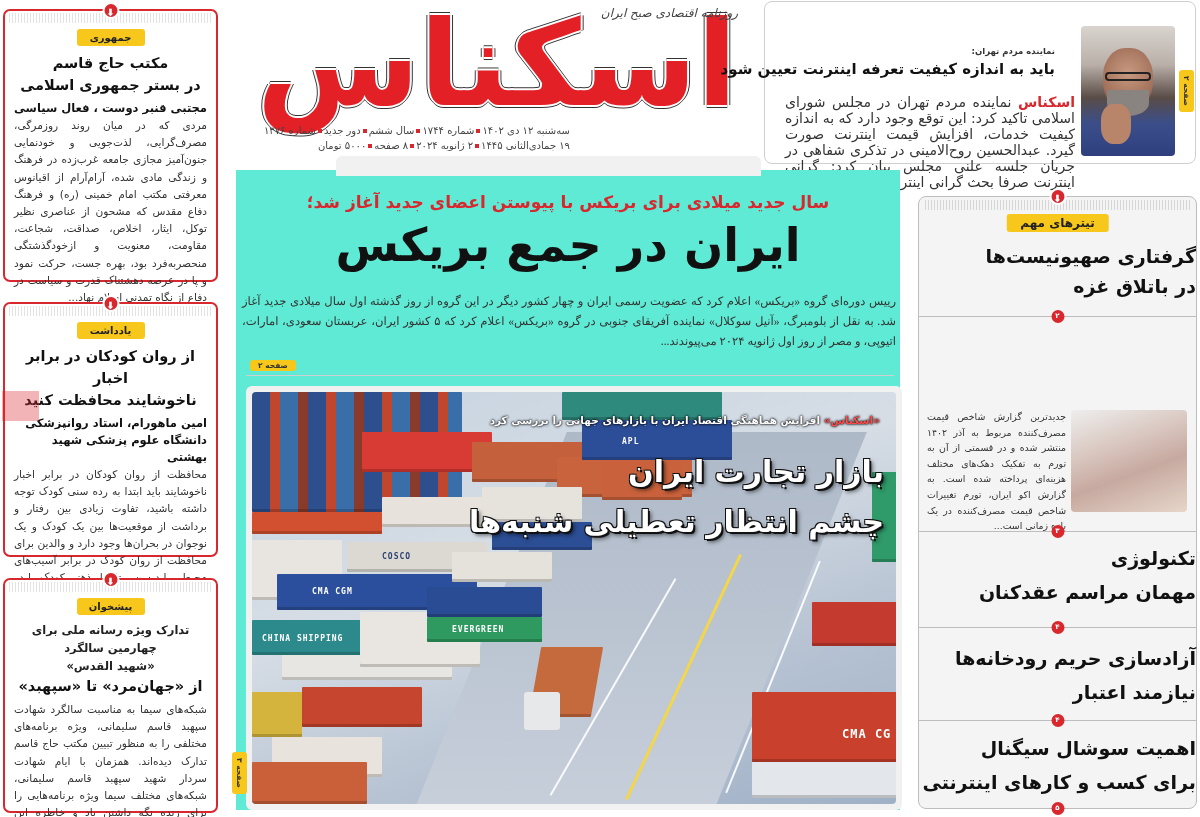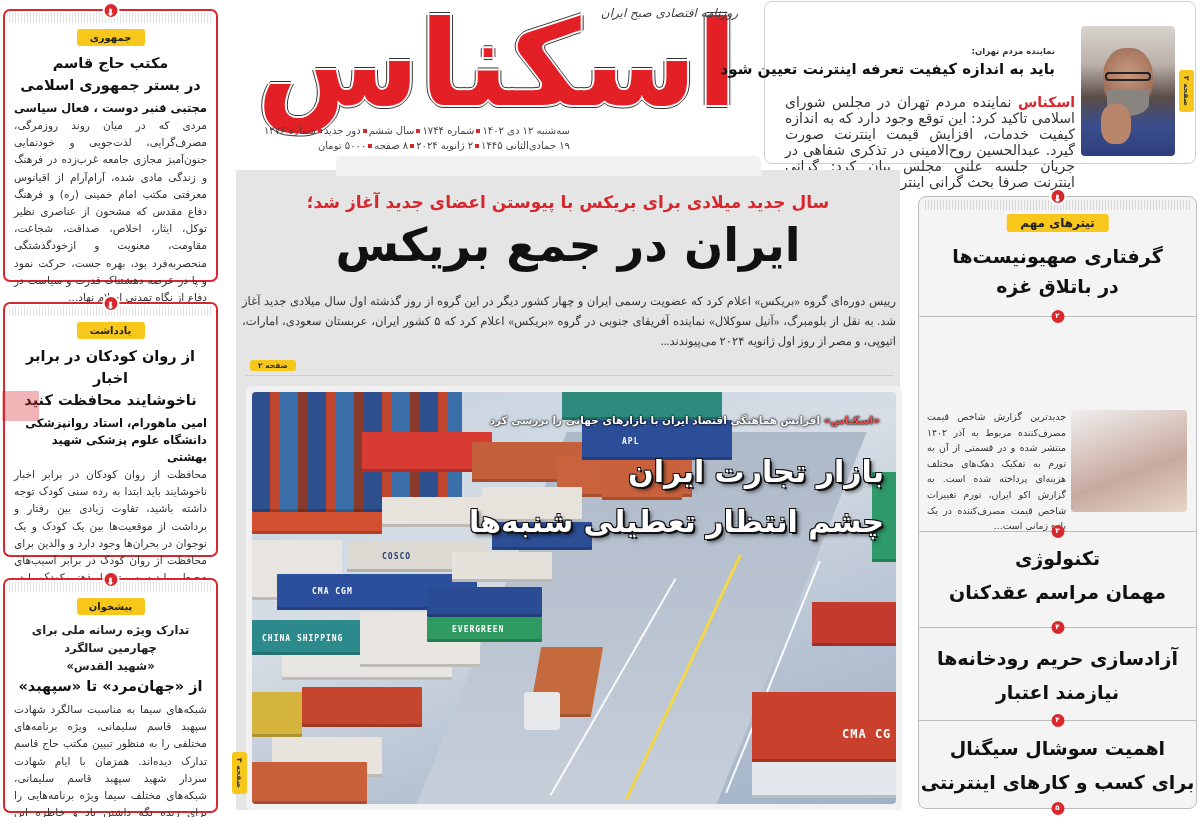--- a/index.html
+++ b/index.html
@@ -94,21 +94,21 @@
   .top-story .title { position: absolute; right: 140px; top: 58px; font-size: 15px; font-weight: bold; color: #111; white-space: nowrap; }
   .top-story .body {
     position: absolute; right: 120px; top: 92px; width: 290px;
     font-size: 14px; line-height: 16px; color: #333; text-align: justify; margin-left: 8px;
   }
   .brand-tag { color: #d9272e; font-weight: bold; }
 
   
   .center-block {
     position: absolute; left: 236px; top: 170px; width: 664px; height: 640px;
-    background: #e5e5e5;
+    background: #5eead4;
   }
   .center-top-bg {
     position: absolute; left: 336px; top: 130px; width: 425px; height: 34px;
     background: #f1f1f1; border-radius: 6px 6px 0 0;
   }
   .surtitle {
     position: absolute; left: 0; right: 0; top: 22px; text-align: center;
     font-size: 17px; font-weight: bold; color: #d9272e;
   }
   .main-headline {
@@ -160,21 +160,21 @@
   }
   .headlines .stripes {
     position: absolute; top: 3px; left: 6px; right: 6px; height: 10px;
     background: repeating-linear-gradient(90deg, #d6d6d6 0 1px, transparent 1px 3px);
   }
   .hl-kicker-main {
     position: absolute; top: 17px; left: 50%; transform: translateX(-50%);
     background: #f7c71b; font-size: 12px; font-weight: bold; color: #222; padding: 2px 14px; border-radius: 3px;
     white-space: nowrap;
   }
-  .hl-item { position: absolute; left: 0; right: 0; text-align: center; }
+  .hl-item { position: absolute; left: 0; right: 0; }
   .hl-title { font-size: 19px; font-weight: bold; color: #111; line-height: 30px; }
   .hl-sep { position: absolute; left: 0; right: 0; height: 1px; background: #bdbdbd; }
   .num-pin {
     position: absolute; left: 50%; transform: translateX(-50%);
     width: 13px; height: 13px; border-radius: 50%; background: #d9272e;
     color: #fff; font-size: 7px; line-height: 13px; text-align: center; font-weight: bold;
   }
   .hl-kicker { font-size: 9.5px; font-weight: bold; color: #333; }
   .hl-body { font-size: 9.4px; line-height: 15.6px; color: #333; text-align: justify; }
   .market-photo {

